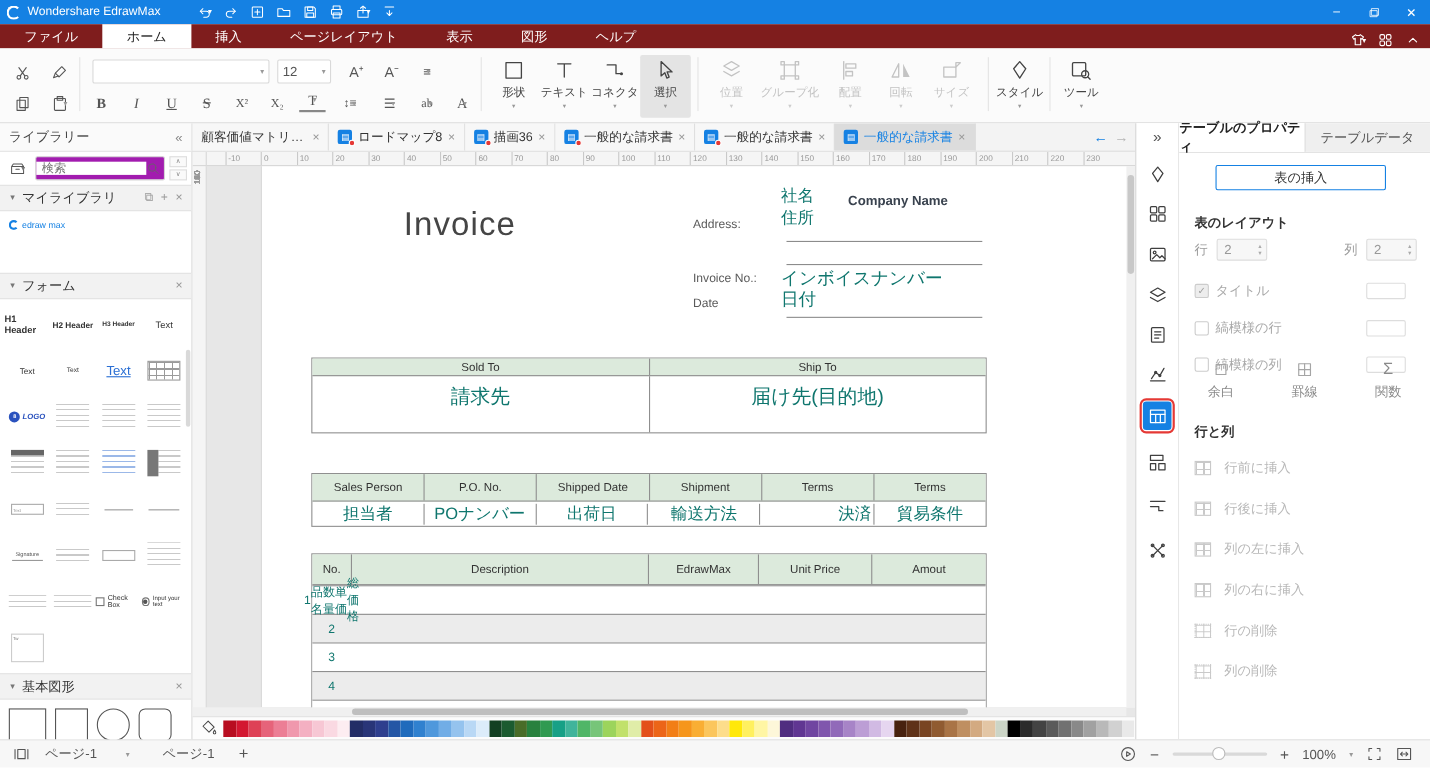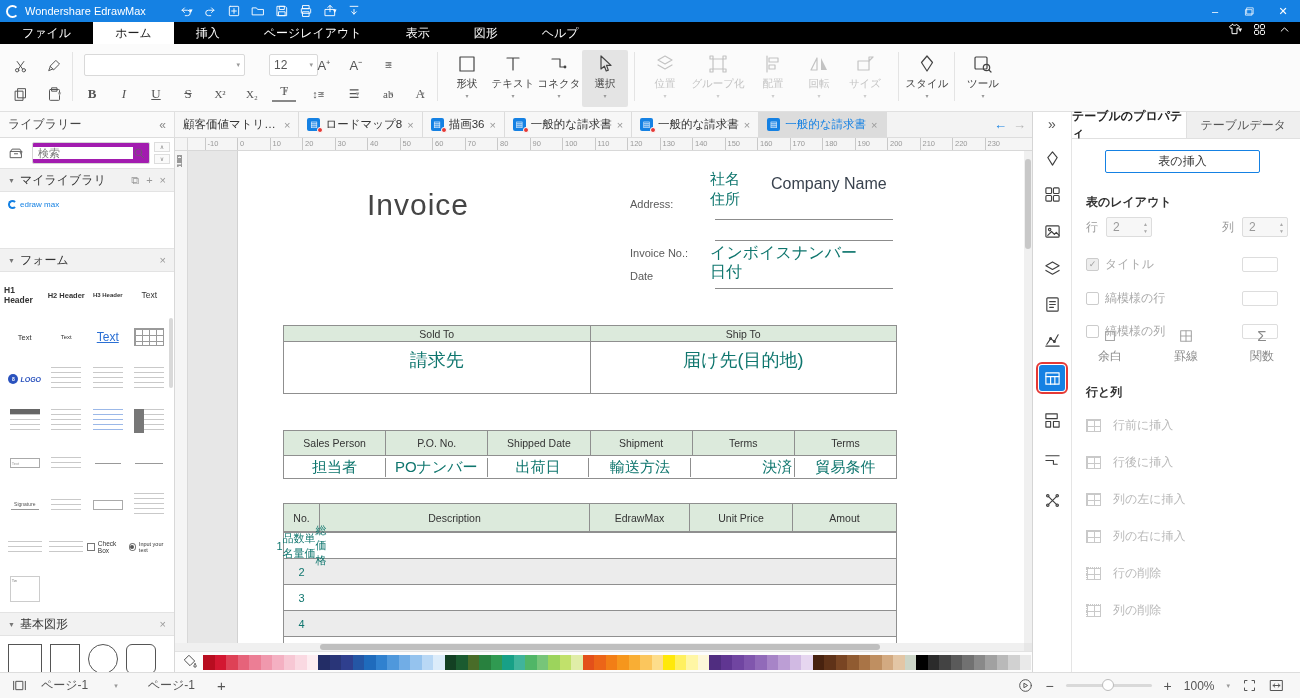--- a/index.html
+++ b/index.html
@@ -11,21 +11,21 @@
   .titlebar{height:22px;background:#1581E3;display:flex;align-items:center;color:#fff}
   .logo-swirl{width:13px;height:13px;border:2.5px solid #fff;border-radius:50%;border-right-color:transparent;margin:0 6px 0 6px}
   .app-title{font-size:11px;margin-right:28px}
   .tb-ic{width:24px;height:18px;display:flex;align-items:center;justify-content:center;color:#fff;cursor:pointer}
   .tb-ic svg{width:14px;height:14px}
   .tb-caret{font-size:7px;margin-left:-4px}
   .win-controls{margin-left:auto;display:flex}
   .win-btn{width:34px;height:22px;display:flex;align-items:center;justify-content:center;font-size:11px;cursor:pointer}
 
   
-  .menubar{height:22px;background:#000000;display:flex;align-items:flex-start;color:#fff}
+  .menubar{height:22px;background:#7f1d1d;display:flex;align-items:flex-end;color:#fff}
   .menu-item{padding:3px 22px 4px;font-size:12px;height:22px;cursor:pointer}
   .menu-item.active{background:#fff;color:#222}
   .menu-right{margin-left:auto;display:flex;align-items:center;padding-right:8px;gap:10px}
   .menu-right .mr{color:#fff;display:flex;align-items:center;font-size:10px;cursor:pointer}
   .menu-right svg{width:15px;height:15px}
 
   
   .ribbon{height:68px;background:#FBFBFB;border-bottom:1px solid #E0E0E0;position:relative;color:#555}
   .rb-sep{position:absolute;top:8px;bottom:10px;width:1px;background:#E4E4E4}
   .rb-small{position:absolute;width:24px;height:24px;display:flex;align-items:center;justify-content:center;cursor:pointer}
@@ -322,21 +322,21 @@
           <rect x="6" y="1" width="6" height="4"></rect>
         </svg>
         <span class="tb-caret" style="color:#999">▾</span>
       </span>
     <div class="rb-sep" style="left:72px"></div>
 
     <div class="combo" style="left:84px;top:10px;width:161px">
         <span></span>
         <span class="car">▾</span>
       </div>
-    <div class="combo" style="left:269px;top:10px;width:49px">
+    <div class="combo" style="left:252px;top:10px;width:49px">
         <span>12</span>
         <span class="car">▾</span>
       </div>
     <span class="rb-small" style="left:312px;top:9px;font-size:13px">A⁺</span>
     <span class="rb-small" style="left:344px;top:9px;font-size:13px">A⁻</span>
     <span class="rb-small" style="left:376px;top:9px">≡<span class="tb-caret" style="color:#999">▾</span></span>
 
     <span class="rb-small rb-txt" style="left:80px;top:38px;font-weight:bold">B</span>
     <span class="rb-small rb-txt" style="left:112px;top:38px;font-style:italic">I</span>
     <span class="rb-small rb-txt" style="left:144px;top:38px;text-decoration:underline">U</span>
@@ -705,21 +705,21 @@
             <div class="v-ruler">
               <div>
                 
               <span class="v-cell"><span>0</span></span><span class="v-cell"><span>10</span></span><span class="v-cell"><span>20</span></span><span class="v-cell"><span>30</span></span><span class="v-cell"><span>40</span></span><span class="v-cell"><span>50</span></span><span class="v-cell"><span>60</span></span><span class="v-cell"><span>70</span></span><span class="v-cell"><span>80</span></span><span class="v-cell"><span>90</span></span><span class="v-cell"><span>100</span></span><span class="v-cell"><span>110</span></span><span class="v-cell"><span>120</span></span><span class="v-cell"><span>130</span></span><span class="v-cell"><span>140</span></span><span class="v-cell"><span>150</span></span></div>
             </div>
 
             <div class="page"></div>
 
             <div class="inv" style="left:192px;top:50px;font-size:30px;letter-spacing:1px">Invoice</div>
             <div class="inv red" style="left:535px;top:31px;font-size:15px;line-height:20px"><span>社名</span><br><span>住所</span></div>
-            <div class="inv" style="left:596px;top:37px;font-size:16px;font-weight:normal;color:#39424E">Company Name</div>
+            <div class="inv" style="left:596px;top:37px;font-size:12px;font-weight:bold;color:#39424E">Company Name</div>
             <div class="inv" style="left:455px;top:60px;font-size:11px;color:#5A5A5A">Address:</div>
             <span class="u-line" style="left:540px;top:81px;width:178px"></span>
             <span class="u-line" style="left:540px;top:102px;width:178px"></span>
             <div class="inv red" style="left:535px;top:105px;font-size:16px">インボイスナンバー</div>
             <div class="inv" style="left:455px;top:109px;font-size:11px;color:#5A5A5A">Invoice No.:</div>
             <div class="inv red" style="left:535px;top:124px;font-size:16px">日付</div>
             <div class="inv" style="left:455px;top:132px;font-size:11px;color:#5A5A5A">Date</div>
             <span class="u-line" style="left:540px;top:150px;width:178px"></span>
 
             <div class="ivt" style="left:108px;top:187px;width:614px">

